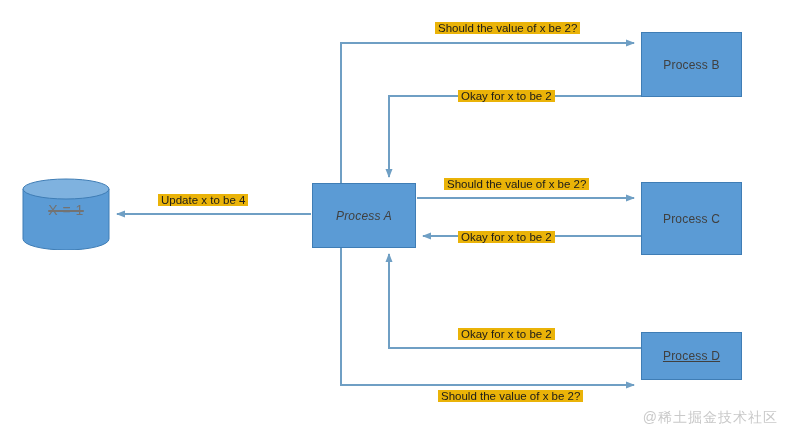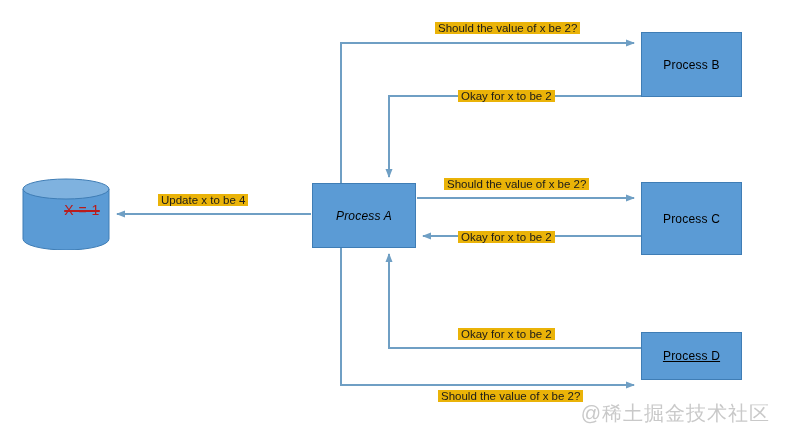--- a/index.html
+++ b/index.html
@@ -2,31 +2,31 @@
 <html><head>
 <meta charset="utf-8">
 <style>
   html,body{margin:0;padding:0;background:#ffffff;}
   body{width:794px;height:433px;overflow:hidden;font-family:"Liberation Sans",sans-serif;}
   #stage{position:relative;width:794px;height:433px;background:#fff;}
   #wires{position:absolute;left:0;top:0;width:794px;height:433px;}
 
   .node{position:absolute;background:#5B9BD5;border:1px solid #3F7DB5;
         display:flex;align-items:center;justify-content:center;
-        color:#000000;font-size:12px;letter-spacing:.2px;box-sizing:border-box;}
+        color:#404040;font-size:12px;letter-spacing:.2px;box-sizing:border-box;}
 
   .db{position:absolute;}
-  .db-text{position:absolute;left:16px;width:100%;text-align:center;color:#b91c1c;
+  .db-text{position:absolute;left:0;width:100%;text-align:center;color:#737373;
            font-size:14px;letter-spacing:.5px;}
   .strike{text-decoration:line-through;text-decoration-thickness:1.5px;}
 
   .elabel{position:absolute;color:#1a1a1a;font-size:11.5px;white-space:nowrap;
           background:#eab308;padding:0 3px;}
 
-  .wm{position:absolute;right:24px;bottom:6px;color:#c9c9c9;font-size:20px;
+  .wm{position:absolute;right:16px;bottom:6px;color:#c9c9c9;font-size:14px;
       letter-spacing:1px;white-space:nowrap;}
 </style>
 </head>
 <body>
 
 <div id="stage">
 
   <svg id="wires" viewBox="0 0 794 433" xmlns="http://www.w3.org/2000/svg">
     <defs>
       <marker id="ah" markerWidth="9" markerHeight="9" refX="8" refY="4.5" orient="auto" markerUnits="userSpaceOnUse">

